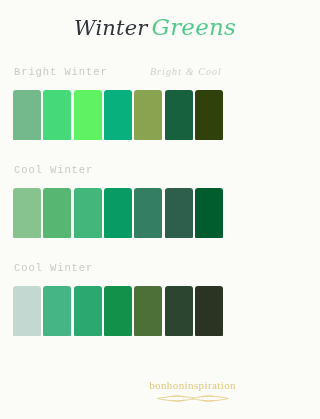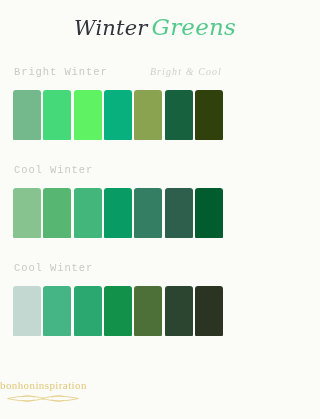--- a/index.html
+++ b/index.html
@@ -94,21 +94,21 @@
     margin: 0 1.2px;
     border-radius: 3px 3px 1px 1px;
   }
 
   
   .footer {
     position: absolute;
     left: 0;
     bottom: 14px;
     width: 236px;
-    text-align: left;
+    text-align: right;
   }
   .brand {
     font-family: "Liberation Serif", serif;
     font-size: 11px;
     color: #e2c878;
     letter-spacing: 0.4px;
   }
   .flourish {
     margin-top: 1px;
     line-height: 0;

